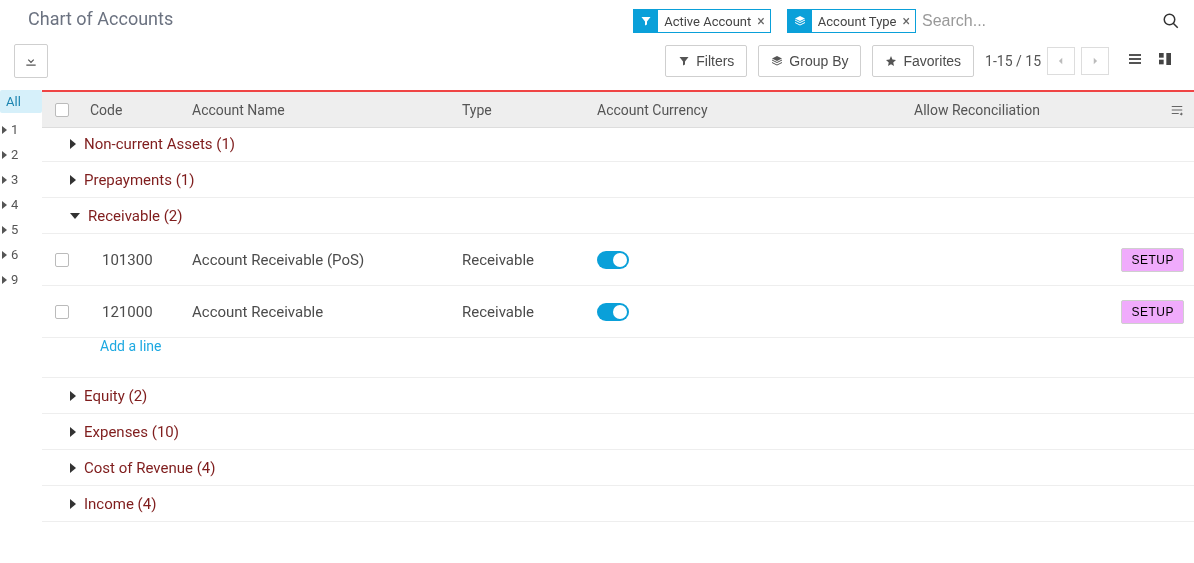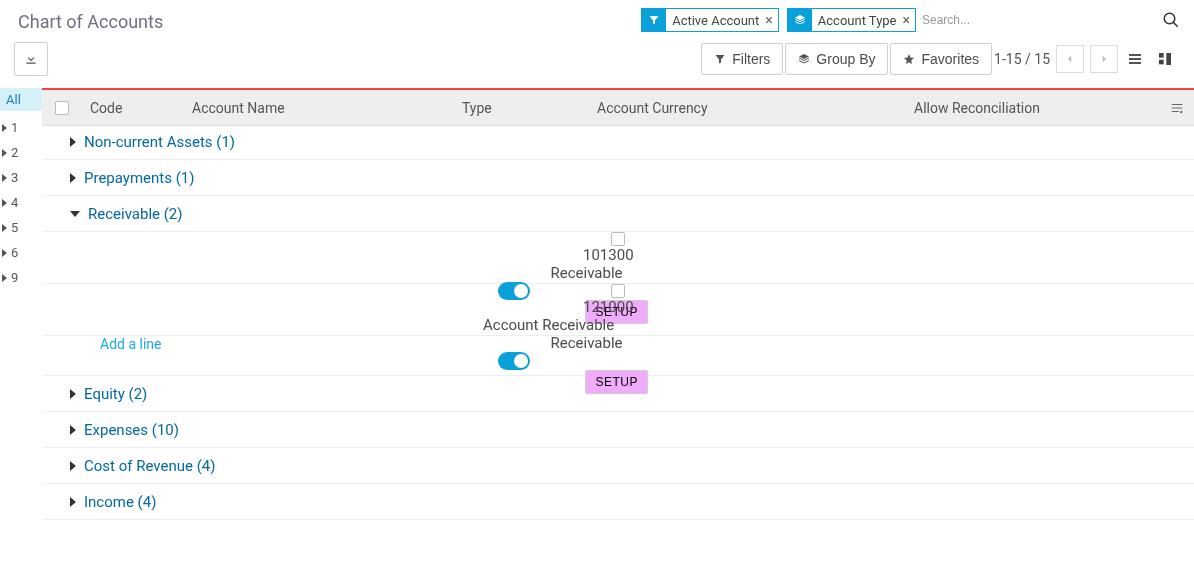--- a/index.html
+++ b/index.html
@@ -5,36 +5,36 @@
 * { box-sizing: border-box; margin: 0; padding: 0; }
 body {
   font-family: -apple-system, BlinkMacSystemFont, "Segoe UI", Roboto, "Helvetica Neue", Arial, sans-serif;
   font-size: 14px;
   color: #4c4c4c;
   background: #fff;
   width: 1194px;
 }
 .top-bar {
   display: flex;
-  align-items: flex-end;
-  padding: 8px 14px 0 18px;
+  align-items: flex-start;
+  padding: 8px 14px 0 28px;
 }
 .page-title {
   font-size: 18px;
   color: #6b7280;
   font-weight: 400;
 }
 .search-zone {
   margin-left: auto;
   display: flex;
   align-items: center;
 }
 .search-chips {
   display: flex;
-  gap: 8px;
+  gap: 16px;
 }
 .chip {
   display: inline-flex;
   align-items: center;
   border: 1px solid #0aa0d9;
   font-size: 13px;
   height: 24px;
 }
 .chip-icon {
   background: #0aa0d9;
@@ -52,21 +52,21 @@
 .chip-x {
   padding: 0 5px 0 2px;
   color: #666;
   cursor: pointer;
   font-size: 14px;
   line-height: 1;
 }
 .search-input {
   border: none;
   outline: none;
-  font-size: 12px;
+  font-size: 16px;
   padding: 4px 6px;
   width: 240px;
   color: #555;
 }
 .search-input::placeholder { color: #999; }
 .search-glass {
   color: #333;
   margin-left: 6px;
 }
 .second-bar {
@@ -81,22 +81,21 @@
   height: 34px;
   display: flex;
   align-items: center;
   justify-content: center;
   cursor: pointer;
   border-radius: 2px;
 }
 .right-controls {
   margin-left: auto;
   display: flex;
-  align-items: center;
-  gap: 2px;
+  gap: 11px;
   padding-left: 44px;
 }
 .btn {
   border: 1px solid #cfcfcf;
   background: #fff;
   padding: 7px 12px;
   font-size: 14px;
   color: #4c4c4c;
   display: inline-flex;
   align-items: center;
@@ -183,32 +182,31 @@
 .th-currency { flex: 1; }
 .th-settings { width: 40px; display:flex; justify-content:flex-end; padding-right:10px; color:#666; }
 .table-head .th { font-size: 14px; color: #555; }
 .group-row {
   display: flex;
   align-items: center;
   height: 36px;
   border-bottom: 1px solid #eee;
   padding-left: 28px;
   font-size: 15px;
-  color: #0369a1;
+  color: #7f1d1d;
   cursor: pointer;
 }
 .group-row .caret { margin-right: 8px; }
 .data-row {
   display: flex;
   align-items: center;
   height: 52px;
   border-bottom: 1px solid #eee;
   font-size: 15px;
   color: #4c4c4c;
-  flex-direction: column;
 }
 .cell-check { width: 40px; display:flex; justify-content:center; }
 .cell-code { width: 110px; padding-left: 20px; }
 .cell-name { width: 270px; }
 .cell-type { width: 135px; }
 .cell-recon { width: 240px; }
 .cell-currency { flex: 1; }
 .cell-setup { width: 80px; padding-right: 10px; display:flex; justify-content:flex-end; }
 .setup-btn {
   border: 1px solid #cfcfcf;
@@ -441,20 +439,21 @@
     <div class="group-row">
       <span class="caret caret-down"></span>
       <span>Receivable (2)</span>
     </div>
 
     <div class="data-row">
       <div class="cell-check">
           <div class="chk"></div>
         </div>
       <div class="cell-code">101300</div>
+      <div class="cell-name">Account Receivable (PoS)</div>
       <div class="cell-type">Receivable</div>
       <div class="cell-recon">
           <div class="toggle"></div>
         </div>
       <div class="cell-currency"></div>
       <div class="cell-setup">
           <button class="setup-btn">SETUP</button>
         </div>
     </div>
 

